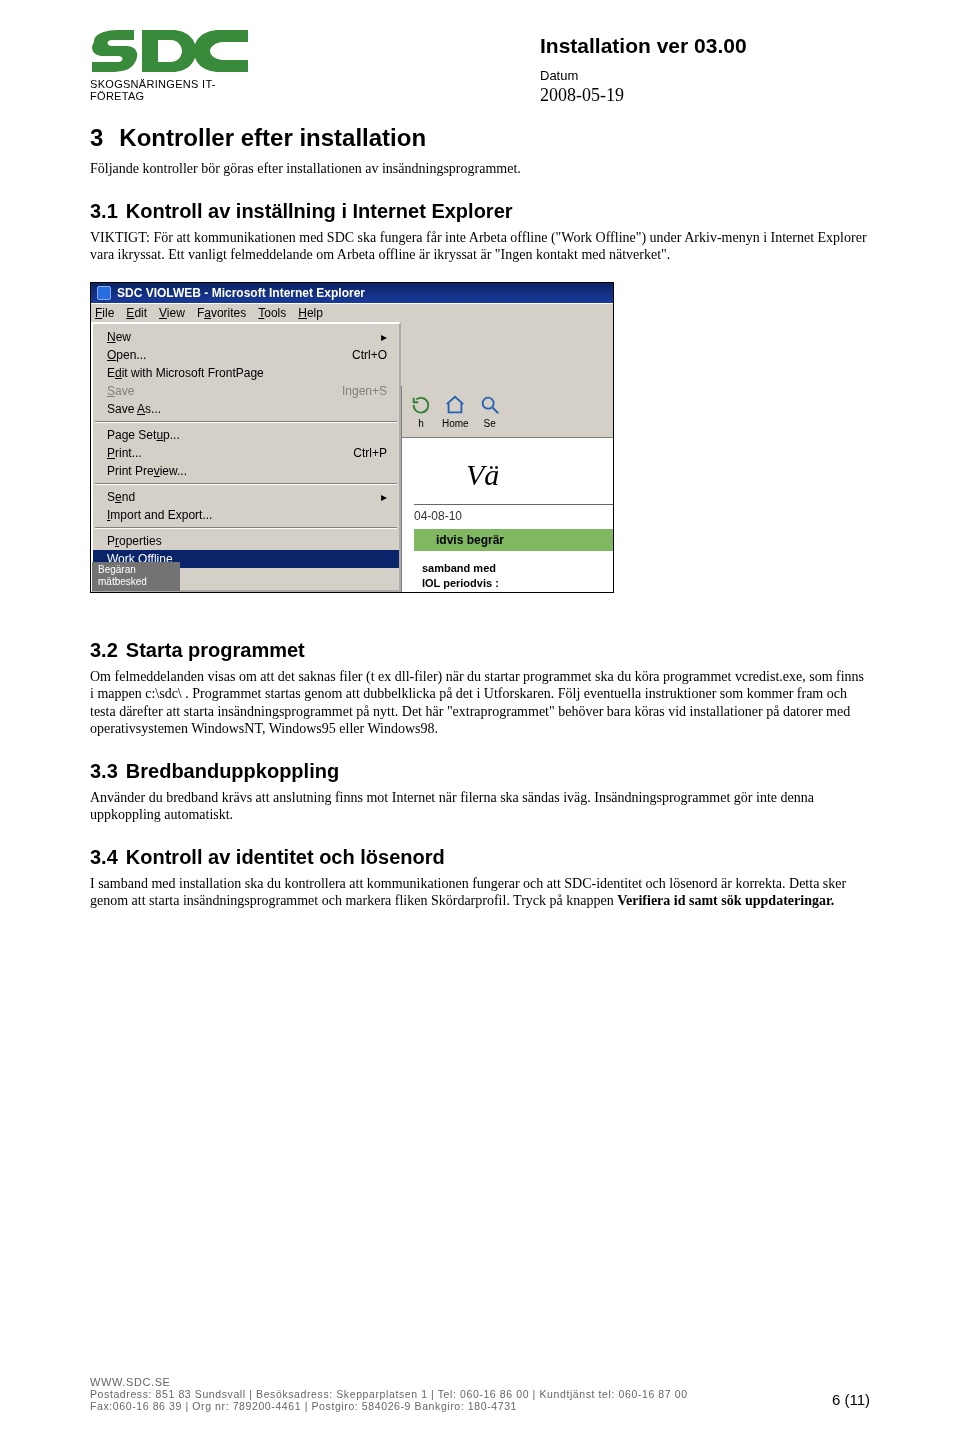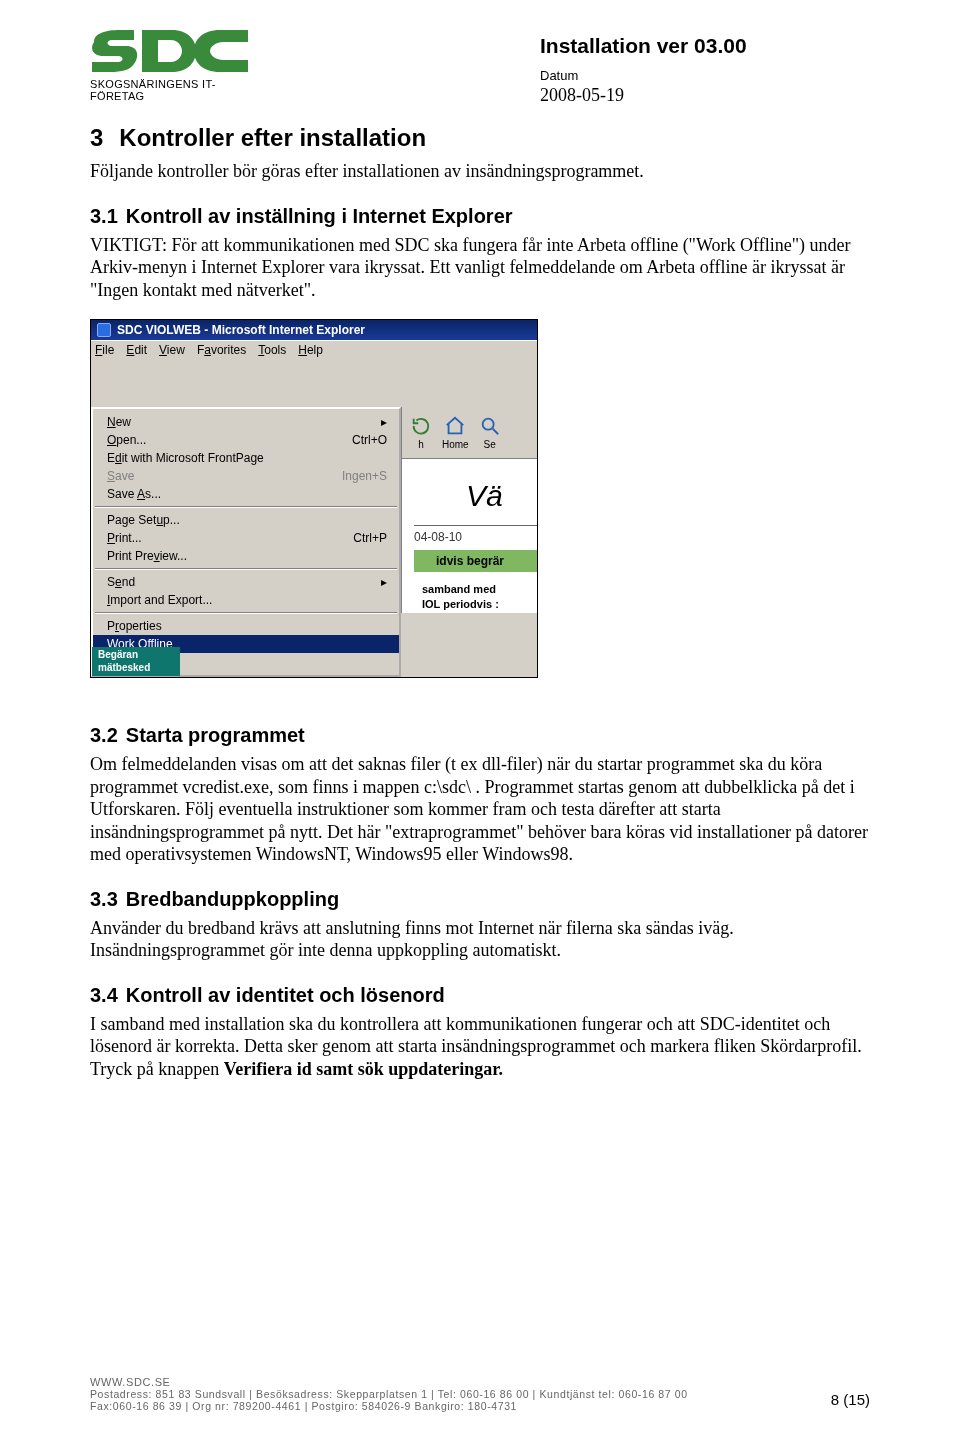--- a/index.html
+++ b/index.html
@@ -66,29 +66,29 @@
     font-family: Arial, Helvetica, sans-serif;
     font-weight: bold;
     font-size: 20px;
     margin-top: 22px;
     margin-bottom: 6px;
     display: flex;
     gap: 8px;
   }
   p.body-text {
     font-family: "Times New Roman", Times, serif;
-    font-size: 18px;
+    font-size: 14px;
     line-height: 1.25;
     margin-bottom: 6px;
   }
   p.body-text .strong { font-weight: bold; }
 
   
   .ie-shot {
-    width: 448px;
+    width: 524px;
     margin-top: 18px;
     border: 1px solid #000;
     font-family: Tahoma, Arial, sans-serif;
     font-size: 12px;
     background: #d4d0c8;
     position: relative;
   }
   .ie-titlebar {
     background: linear-gradient(#0a2464, #1a3a9a);
     color: #fff;
@@ -108,22 +108,21 @@
     background: #d4d0c8;
     border-top: 1px solid #fff;
     display: flex;
     padding: 2px 4px;
     gap: 12px;
   }
   .mnu { text-decoration: none; color: #000; }
   .mnu u { text-decoration: underline; }
   .ie-body {
     display: flex;
-    align-items: flex-start;
-    margin-top: 48px;
+    align-items: flex-end;
   }
   .dropdown {
     width: 310px;
     background: #d4d0c8;
     border: 2px outset #fff;
     padding: 4px 0;
   }
   .dropdown-row {
     display: flex;
     justify-content: space-between;
@@ -166,21 +165,21 @@
     gap: 2px;
   }
   .tool-btn svg { width: 22px; height: 22px; }
   .content-area {
     flex: 1;
     background: #fff;
     display: flex;
     flex-direction: column;
   }
   .content-area .va {
-    font-family: Liberation Sans, sans-serif;
+    font-family: Liberation Serif, serif;
     font-size: 30px;
     font-style: italic;
     padding: 20px 0 6px 64px;
   }
   .content-divider {
     border-top: 1px solid #666; margin: 6px 0 4px 12px;
   }
   .content-date {
     font-size: 12px; color: #333; padding-left: 12px;
   }
@@ -192,24 +191,24 @@
     padding: 4px 22px;
     margin: 6px 0 10px 12px;
   }
   .content-line {
     font-size: 11px;
     padding-left: 20px;
     line-height: 1.4;
   }
   .content-line b { font-weight: bold; }
   .green-bottom {
-    background: #0f766e;
+    background: #737373;
     color: #fff;
     font-size: 10px;
-    font-weight: bold;
+    font-weight: normal;
     padding: 2px 6px;
     line-height: 1.25;
     margin-top: auto;
     position: absolute;
     left: 1px;
     bottom: 1px;
     width: 88px;
   }
 
   .footer {
@@ -397,13 +396,13 @@
   <p class="body-text">
     <span>I samband med installation ska du kontrollera att kommunikationen fungerar och att SDC-identitet och lösenord är korrekta. Detta sker genom att starta insändningsprogrammet och markera fliken Skördarprofil. Tryck på knappen </span><span class="strong">Verifiera id samt sök uppdateringar.</span><span></span>
   </p>
 </div>
 
 <div class="footer">
   <div class="site">WWW.SDC.SE</div>
   <div class="line">Postadress: 851 83 Sundsvall | Besöksadress: Skepparplatsen 1 | Tel: 060-16 86 00 | Kundtjänst tel: 060-16 87 00</div>
   <div class="line">Fax:060-16 86 39 | Org nr: 789200-4461 | Postgiro: 584026-9 Bankgiro: 180-4731</div>
 </div>
-<div class="page-number">8 (15)</div>
+<div class="page-number">6 (11)</div>
 
 </body></html>

